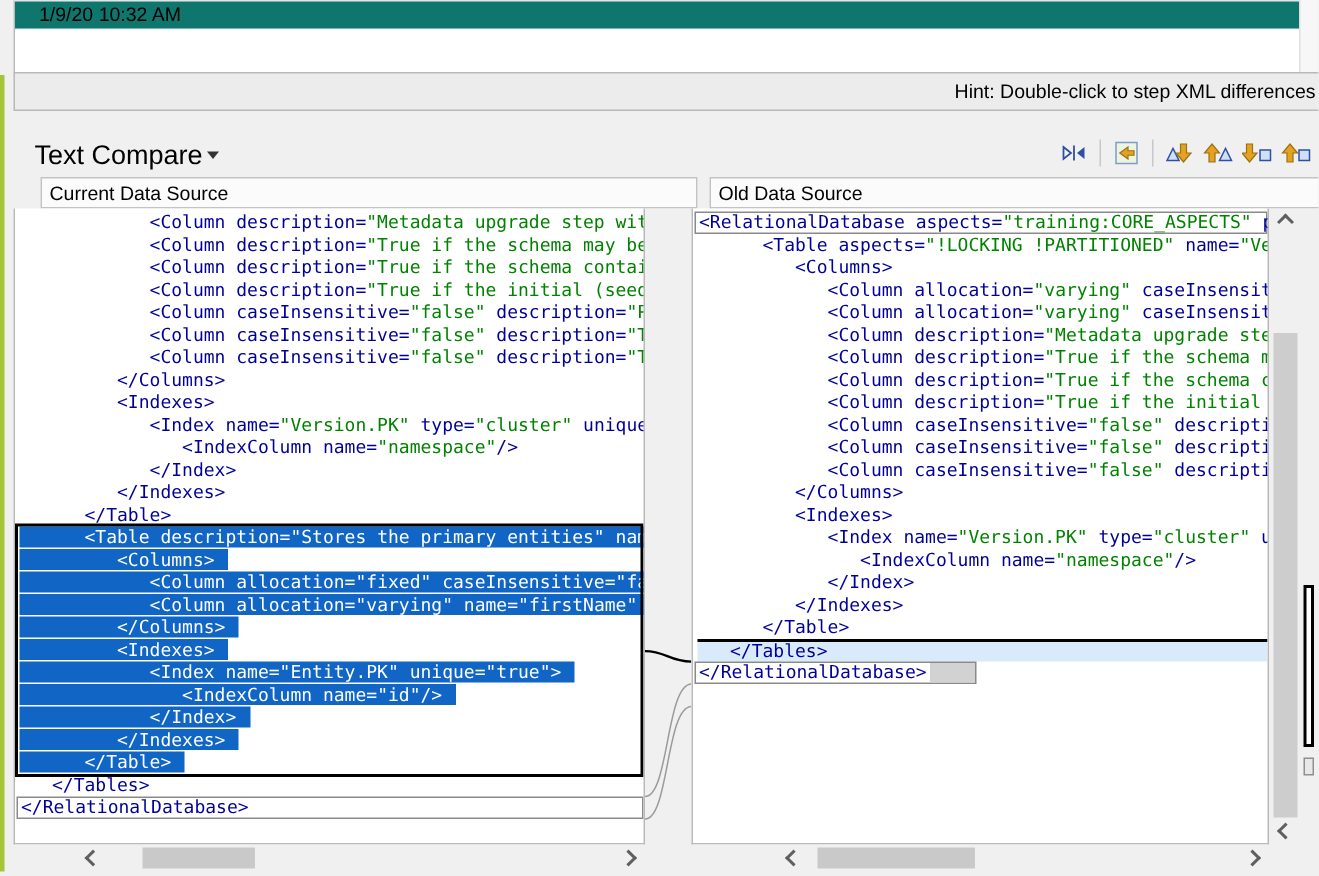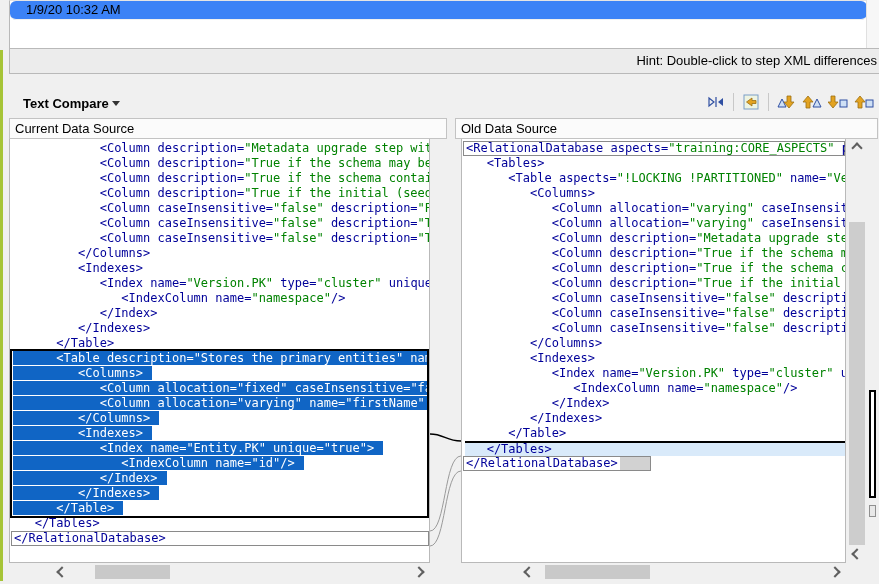--- a/index.html
+++ b/index.html
@@ -4,35 +4,35 @@
 <style>
   html,body{margin:0;padding:0;background:#f0f0f0;}
   .screen{position:relative;width:879px;height:584px;background:#f0f0f0;overflow:hidden;
           font-family:"Liberation Sans",sans-serif;color:#000;}
   
   .green-strip{position:absolute;left:0;top:50px;width:3px;height:534px;background:#a6c437;}
   
   .version-list{position:absolute;left:9px;top:0;width:857px;height:48px;background:#fff;
                 border-left:1px solid #b9b9b9;border-top:1px solid #e4e4e4;}
   .vrow{height:18px;line-height:18px;font-size:13px;padding-left:16px;border-bottom:1px solid #f0f0f0;}
-  .vrow.selected{background:#3b82f6;border-radius:6px;}
+  .vrow.selected{background:#0f766e;}
   .list-scroll-strip{position:absolute;left:866px;top:0;width:13px;height:48px;background:#f7f7f7;border-left:1px solid #e0e0e0;}
   
   .hint-bar{position:absolute;left:9px;top:48px;width:867px;height:24px;background:#ececec;
             border:1px solid #b9b9b9;text-align:right;line-height:24px;font-size:13px;padding-right:6px;box-sizing:content-box;}
   
   .compare-toolbar{position:absolute;left:9px;top:88px;width:870px;height:30px;display:flex;align-items:center;}
-  .mode-select{display:flex;align-items:center;gap:3px;margin-left:6px;padding:3px 8px;font-size:13px;cursor:default;font-weight:bold;}
+  .mode-select{display:flex;align-items:center;gap:3px;margin-left:6px;padding:3px 8px;font-size:18px;cursor:default;}
   .caret{width:0;height:0;border-left:4px solid transparent;border-right:4px solid transparent;border-top:5px solid #333;}
   .toolbar-icons{position:absolute;right:4px;top:3px;display:flex;align-items:center;gap:4px;}
   .tbtn{width:22px;height:22px;display:flex;align-items:center;justify-content:center;}
   .tsep{width:1px;height:18px;background:#c8c8c8;margin:0 2px;}
   
   .pane-header{position:absolute;top:118px;height:21px;background:#fbfbfb;border:1px solid #c3c3c3;
-               line-height:20px;font-size:13px;padding-left:5px;box-sizing:border-box;}
+               line-height:20px;font-size:13px;padding-left:5px;box-sizing:border-box;margin-left:18px;}
   .pane-header.left{left:9px;width:438px;}
   .pane-header.right{left:455px;width:423px;}
   
   .pane{position:absolute;top:139px;height:424px;background:#fff;border:1px solid #b9b9b9;border-top:none;
         box-sizing:border-box;overflow:hidden;}
   .pane.left{left:9px;width:421px;}
   .pane.right{left:461px;width:385px;}
   .code{padding:2px 0 0 3px;}
   .cl{height:15px;line-height:15px;white-space:pre;font-family:"DejaVu Sans Mono",monospace;
       font-size:12px;color:#000099;}
@@ -171,21 +171,20 @@
     <svg width="31" height="424" viewBox="0 0 31 424">
       <path d="M0,295 C14,295 16,302 31,302" fill="none" stroke="#000" stroke-width="1.5"></path>
       <path d="M0,392 C16,392 14,317 31,317" fill="none" stroke="#9a9a9a" stroke-width="1"></path>
       <path d="M0,407 C16,407 14,332 31,332" fill="none" stroke="#9a9a9a" stroke-width="1"></path>
     </svg>
   </div>
 
   <div class="pane right">
     <div class="code" id="right-code">
         <div class="cl boxed"><span class="chip">&lt;RelationalDatabase aspects=<span class="v">"training:CORE_ASPECTS"</span> pr</span></div>
-        <div class="cl"><span class="chip">   &lt;Tables&gt;</span></div>
         <div class="cl"><span class="chip">      &lt;Table aspects=<span class="v">"!LOCKING !PARTITIONED"</span> name=<span class="v">"Vers</span></span></div>
         <div class="cl"><span class="chip">         &lt;Columns&gt;</span></div>
         <div class="cl"><span class="chip">            &lt;Column allocation=<span class="v">"varying"</span> caseInsensitiv</span></div>
         <div class="cl"><span class="chip">            &lt;Column allocation=<span class="v">"varying"</span> caseInsensitiv</span></div>
         <div class="cl"><span class="chip">            &lt;Column description=<span class="v">"Metadata upgrade step</span></span></div>
         <div class="cl"><span class="chip">            &lt;Column description=<span class="v">"True if the schema may</span></span></div>
         <div class="cl"><span class="chip">            &lt;Column description=<span class="v">"True if the schema co</span></span></div>
         <div class="cl"><span class="chip">            &lt;Column description=<span class="v">"True if the initial (s</span></span></div>
         <div class="cl"><span class="chip">            &lt;Column caseInsensitive=<span class="v">"false"</span> descriptio</span></div>
         <div class="cl"><span class="chip">            &lt;Column caseInsensitive=<span class="v">"false"</span> descriptio</span></div>

